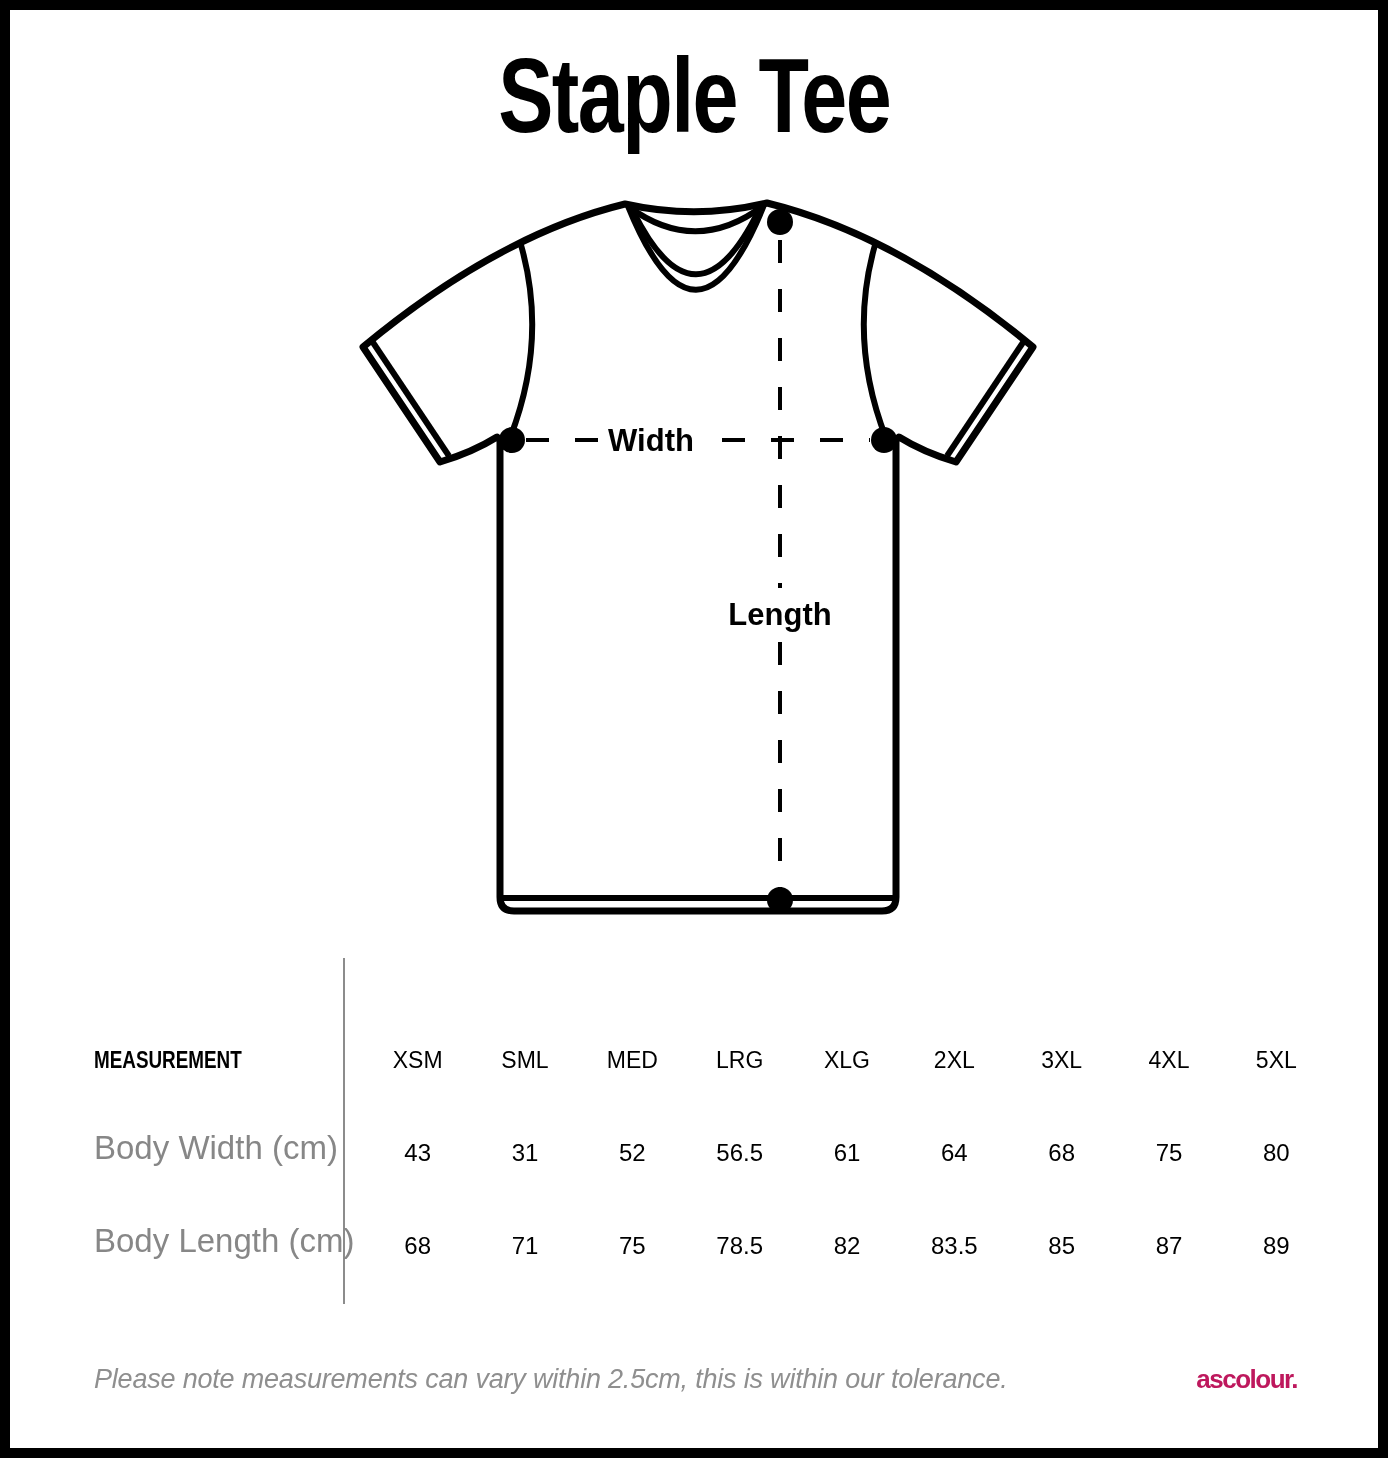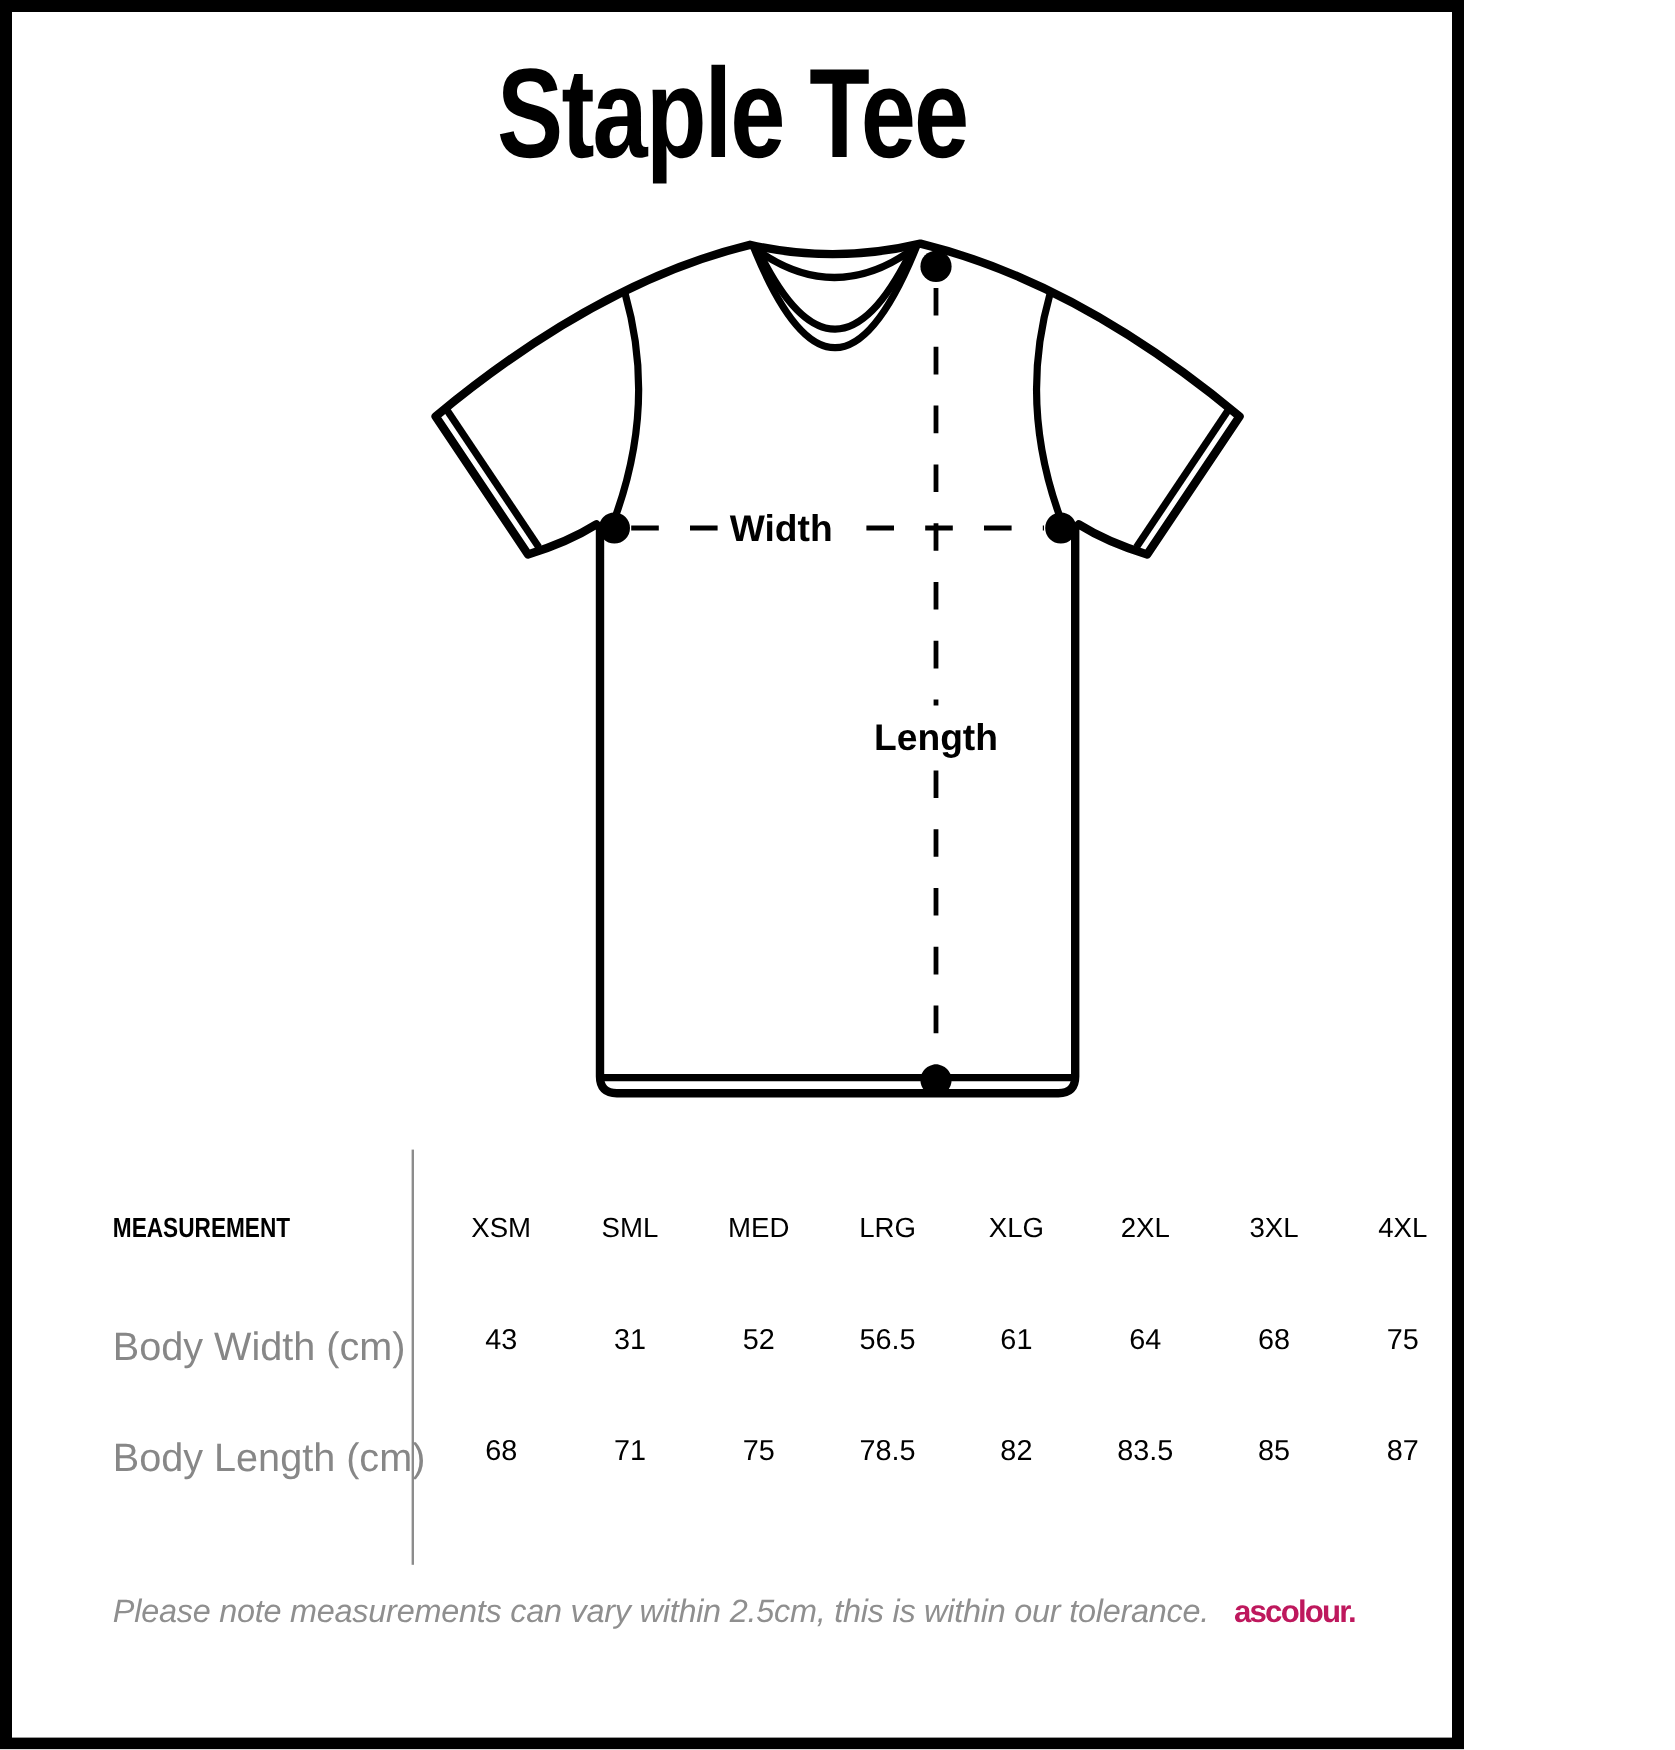--- a/index.html
+++ b/index.html
@@ -1,48 +1,48 @@
 <!DOCTYPE html>
 <html><head>
 <meta charset="utf-8">
 <style>
   html,body { margin:0; padding:0; background:#fff; }
   .page {
-    position:relative; width:1220px; height:1458px; background:#fff;
+    position:relative; width:1388px; height:1458px; background:#fff;
     font-family:"Liberation Sans", sans-serif; color:#000; overflow:hidden;
   }
   .frame {
     position:absolute; inset:0; border:10px solid #000; pointer-events:none; z-index:10;
   }
   .title {
     position:absolute; top:42px; left:0; right:0; text-align:center; line-height:1;
   }
   .title span {
     display:inline-block; font-size:106px; font-weight:bold; letter-spacing:-2px;
     transform:scaleX(0.78); transform-origin:center; white-space:nowrap;
   }
   .diagram { position:absolute; left:348px; top:190px; width:700px; height:735px; }
   .diagram svg { display:block; font-family:inherit; }
   .size-table {
     position:absolute; left:94px; top:1010px; width:1236px;
     display:grid; grid-template-columns:270px repeat(9,1fr);
     grid-auto-rows:64px; row-gap:29px;
   }
-  .cell { display:flex; align-items:flex-start; justify-content:center; font-size:24px; }
+  .cell { display:flex; align-items:flex-end; justify-content:center; font-size:24px; }
   .cell.head { font-weight:normal; font-size:23px; }
   .cell.left { justify-content:flex-start; }
   .label-head { font-weight:bold; font-size:23px; letter-spacing:0; }
   .label-head span { display:inline-block; transform:scaleX(0.82); transform-origin:left center; white-space:nowrap; }
   .row-label { color:#878787; font-size:33px; font-weight:normal; }
   .table-divider {
     position:absolute; left:343px; top:958px; width:2px; height:346px;
     background:#8c8c8c;
   }
   .footer {
-    position:absolute; left:94px; right:91px; top:1328px; height:56px;
+    position:absolute; left:94px; right:91px; top:1364px; height:56px;
     display:flex; justify-content:space-between; align-items:baseline;
   }
   .footnote { font-style:italic; font-size:27px; color:#8f8f8f; letter-spacing:-0.2px; margin:0; }
   .brand { font-size:26px; color:#be185d; letter-spacing:-1.5px; white-space:nowrap;font-weight:bold; }
 </style>
 </head>
 <body>
 
 <div class="page">
   <div class="frame"></div>

